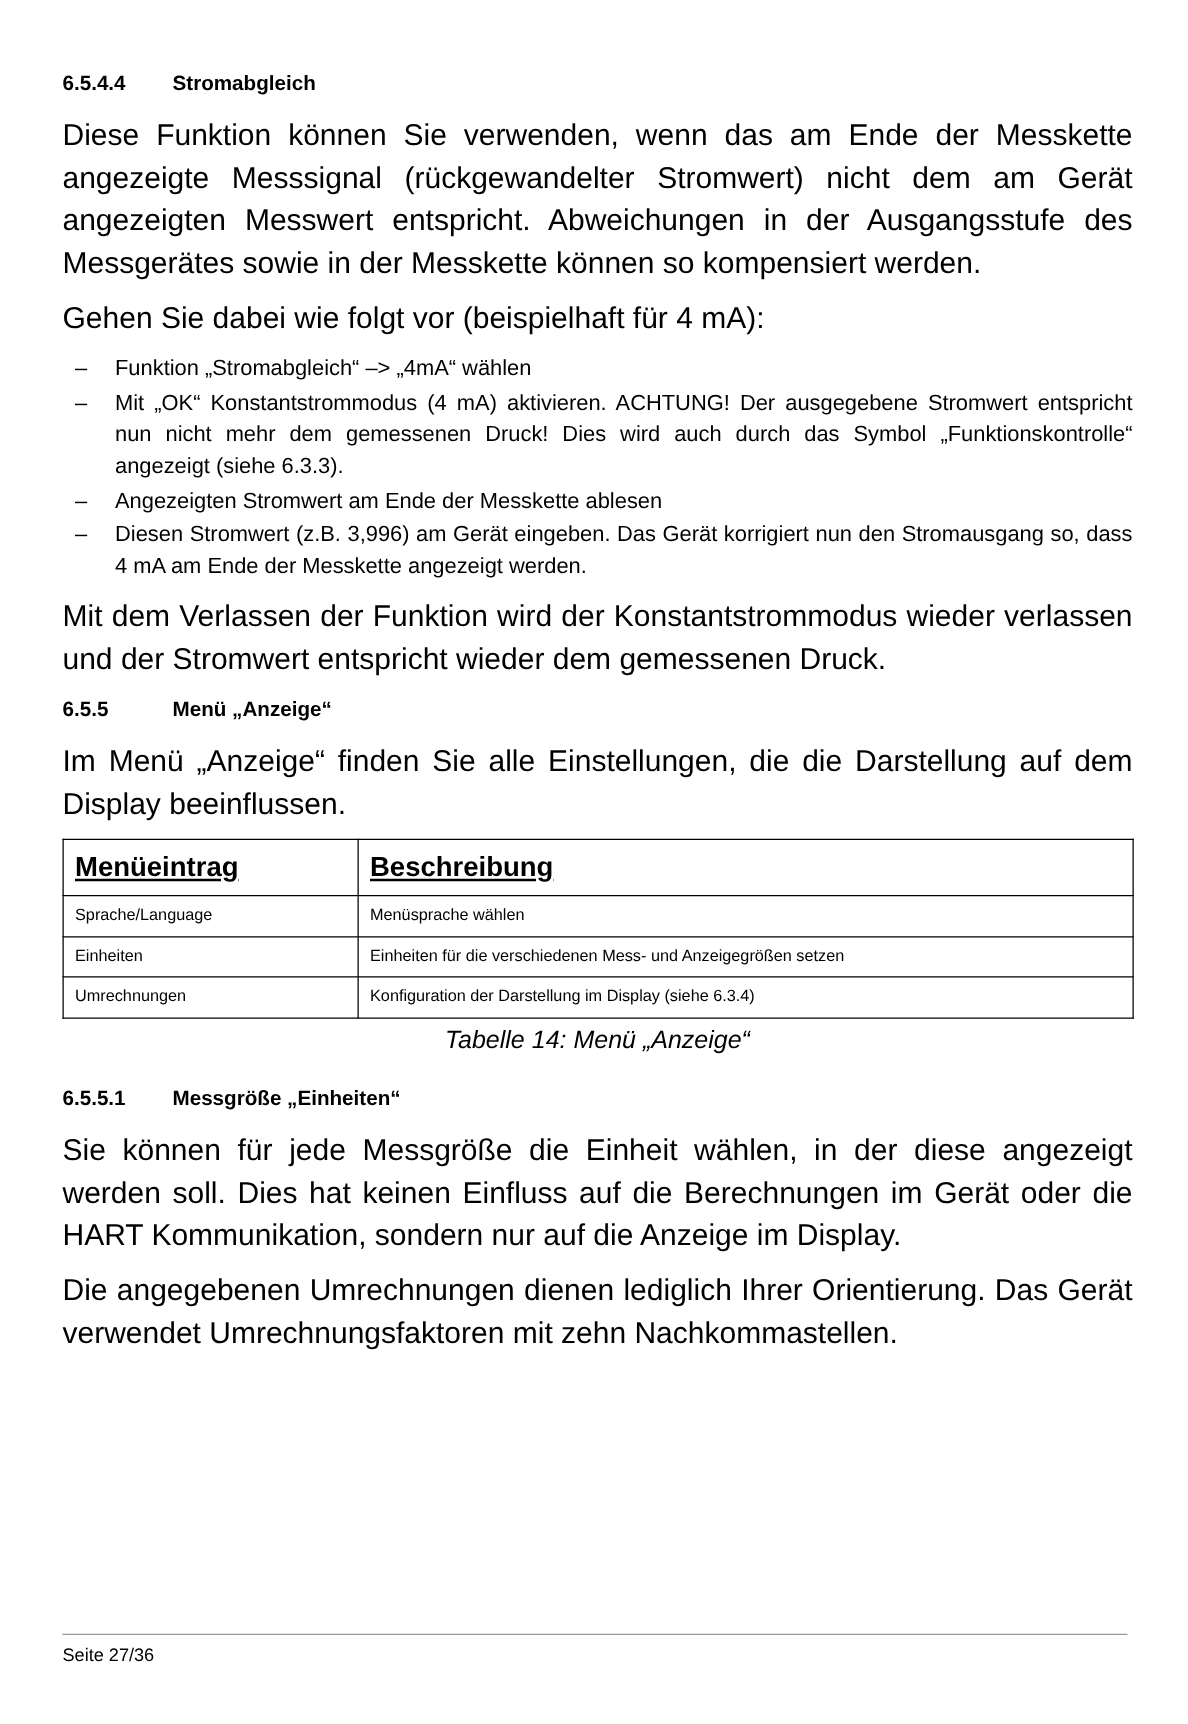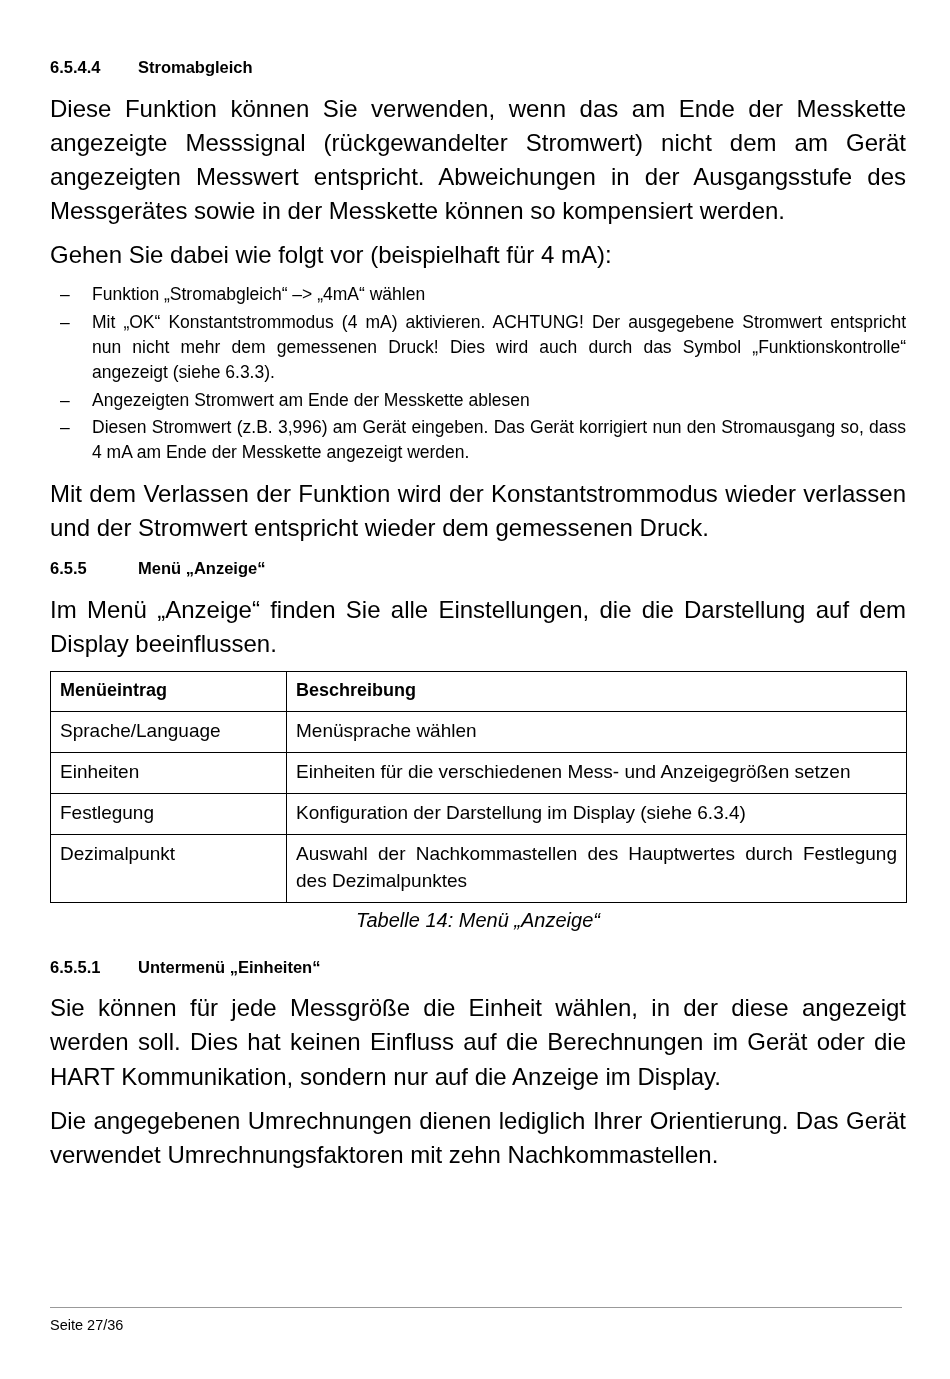--- a/index.html
+++ b/index.html
@@ -77,28 +77,29 @@
 
   table.menu-table {
     border-collapse: collapse;
     width: 856px;
     margin: 10px 0 6px 0;
     table-layout: fixed;
   }
   table.menu-table td, table.menu-table th {
     border: 1.6px solid #000;
     padding: 6px 9px 7px 9px;
-    font-size: 19px;
+    font-size: 13px;
     line-height: 1.42;
     vertical-align: top;
     text-align: left;
   }
   table.menu-table th {
     font-weight: bold;
-    font-size: 18px;
+    font-size: 22px;
+    text-decoration: underline;
   }
   table.menu-table td.desc, table.menu-table th.desc {
     text-align: justify;
   }
   table.menu-table col.c1 { width: 236px; }
   table.menu-table col.c2 { width: 620px; }
 
   p.caption {
     text-align: center;
     font-size: 20px;
@@ -163,34 +164,30 @@
       <tbody>
         <tr>
           <td>Sprache/Language</td>
           <td class="desc">Menüsprache wählen</td>
         </tr>
         <tr>
           <td>Einheiten</td>
           <td class="desc">Einheiten für die verschiedenen Mess- und Anzeigegrößen setzen</td>
         </tr>
         <tr>
-          <td>Festlegung</td>
+          <td>Umrechnungen</td>
           <td class="desc">Konfiguration der Darstellung im Display (siehe 6.3.4)</td>
-        </tr>
-        <tr>
-          <td>Dezimalpunkt</td>
-          <td class="desc">Auswahl der Nachkommastellen des Hauptwertes durch Festlegung des Dezimalpunktes</td>
         </tr>
       </tbody>
     </table>
 
     <p class="caption">Tabelle 14: Menü „Anzeige“</p>
 
     <h3 class="heading">
-      <span class="num">6.5.5.1</span><span>Untermenü „Einheiten“</span>
+      <span class="num">6.5.5.1</span><span>Messgröße „Einheiten“</span>
     </h3>
 
     <p class="body">Sie können für jede Messgröße die Einheit wählen, in der diese angezeigt werden soll. Dies hat keinen Einfluss auf die Berechnungen im Gerät oder die HART Kommunikation, sondern nur auf die Anzeige im Display.</p>
     <p class="body">Die angegebenen Umrechnungen dienen lediglich Ihrer Orientierung. Das Gerät verwendet Umrechnungsfaktoren mit zehn Nachkommastellen.</p>
 
   </div>
 
   <footer class="page-footer">
     <span>Seite 27/36</span>
   </footer>

